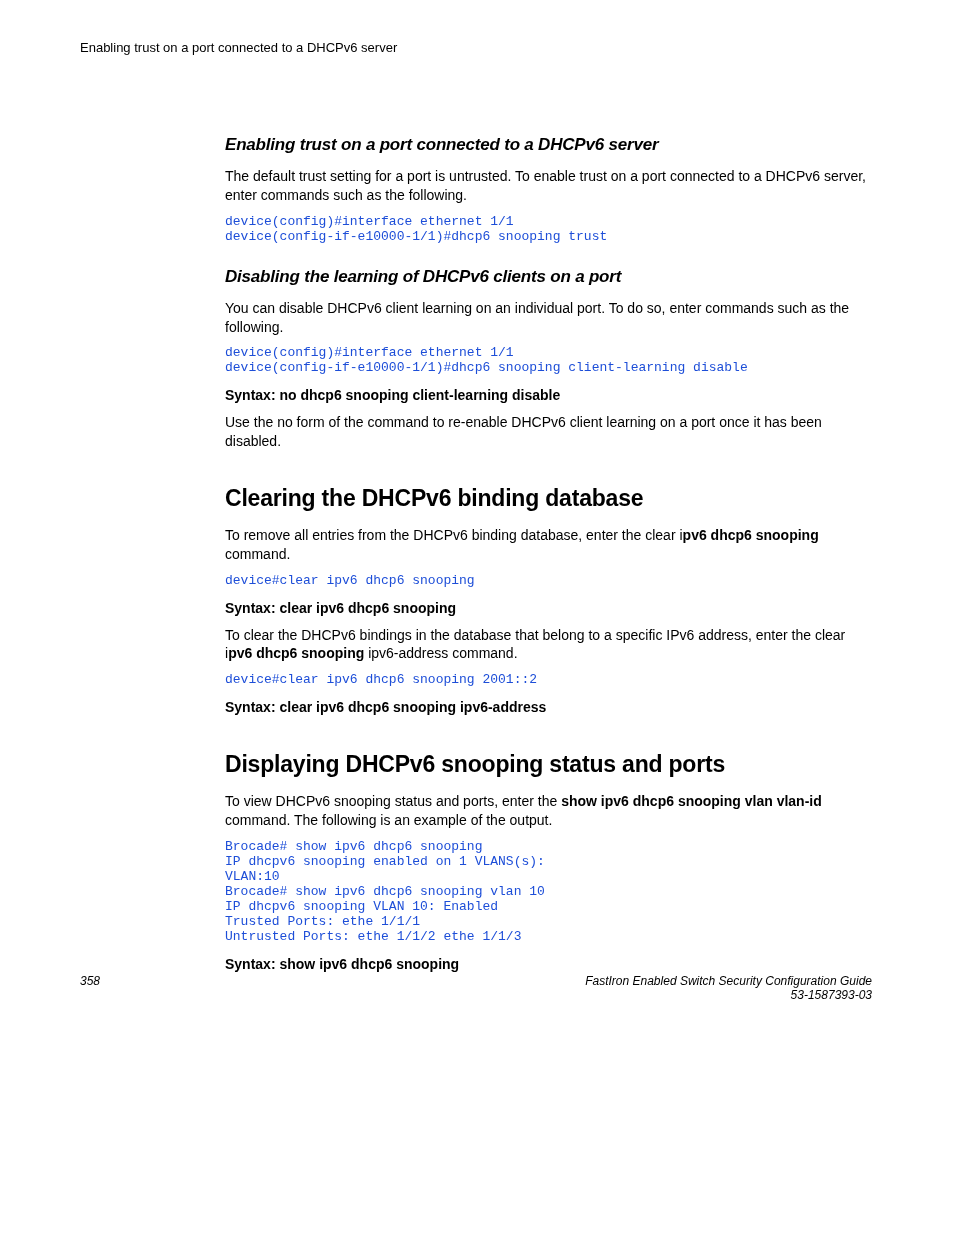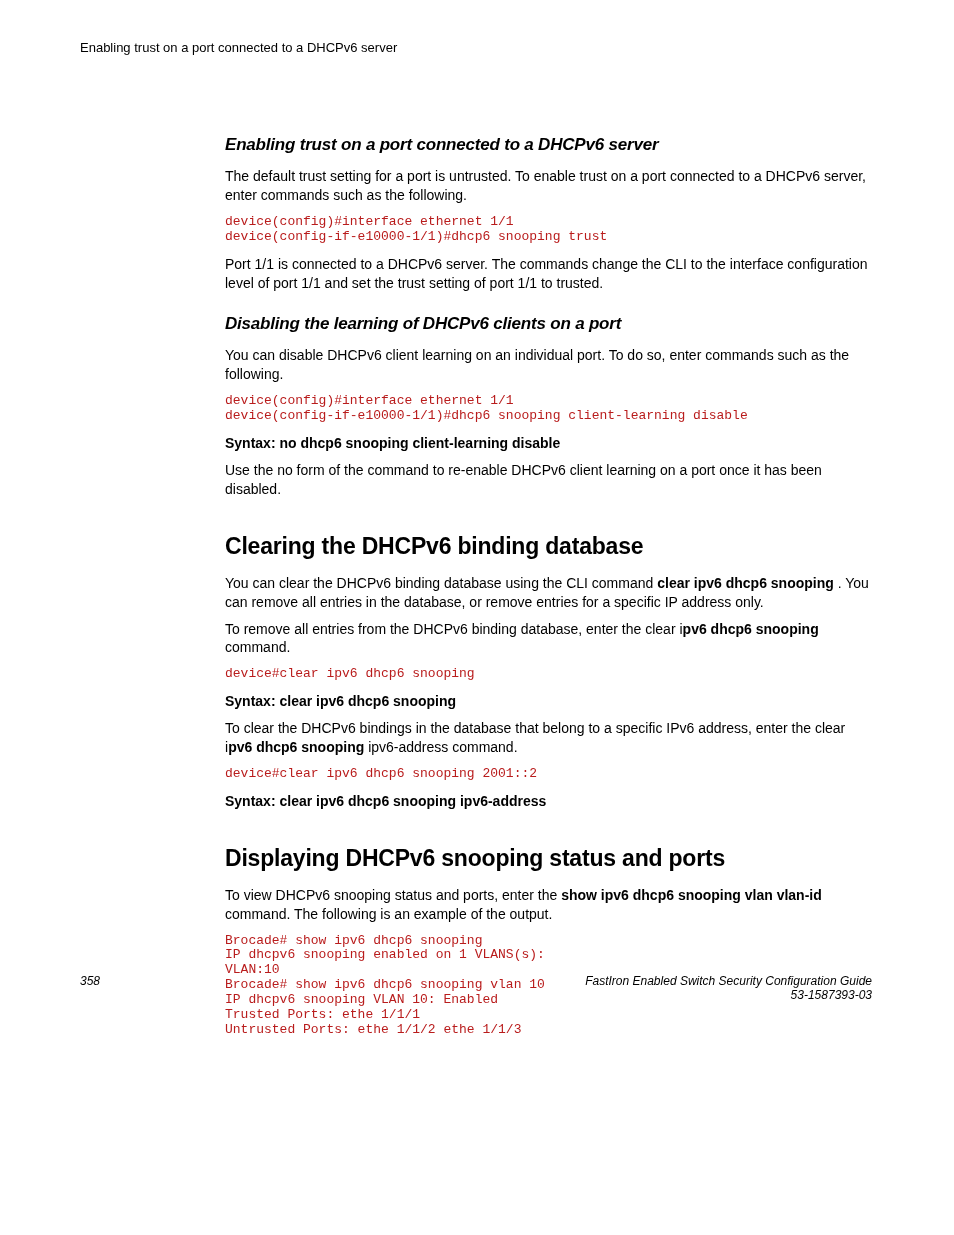--- a/index.html
+++ b/index.html
@@ -41,21 +41,21 @@
     letter-spacing: -0.2px;
   }
   p {
     font-size: 14px;
     line-height: 1.35;
     margin: 8px 0;
   }
   .code {
     font-family: "Courier New", monospace;
     font-size: 13px;
-    color: #b91c1c;
+    color: #1d4ed8;
     white-space: pre;
     line-height: 1.15;
     margin: 10px 0;
   }
   .syntax {
     font-weight: bold;
     font-size: 14px;
     margin: 8px 0;
   }
   .bold {
@@ -84,33 +84,29 @@
 
 <div class="page">
   <div class="running-header">Enabling trust on a port connected to a DHCPv6 server</div>
 
   <div class="content">
 
     <h3>Enabling trust on a port connected to a DHCPv6 server</h3>
     <p>The default trust setting for a port is untrusted. To enable trust on a port connected to a DHCPv6 server, enter commands such as the following.</p>
     <div class="code">device(config)#interface ethernet 1/1
 device(config-if-e10000-1/1)#dhcp6 snooping trust</div>
-    <p>Port 1/1 is connected to a DHCPv6 server. The commands change the CLI to the interface configuration level of port 1/1 and set the trust setting of port 1/1 to trusted.</p>
 
     <h3>Disabling the learning of DHCPv6 clients on a port</h3>
     <p>You can disable DHCPv6 client learning on an individual port. To do so, enter commands such as the following.</p>
     <div class="code">device(config)#interface ethernet 1/1
 device(config-if-e10000-1/1)#dhcp6 snooping client-learning disable</div>
     <p class="syntax">Syntax: no dhcp6 snooping client-learning disable</p>
     <p>Use the no form of the command to re-enable DHCPv6 client learning on a port once it has been disabled.</p>
 
     <h2>Clearing the DHCPv6 binding database</h2>
-    <p>
-      <span>You can clear the DHCPv6 binding database using the CLI command </span><span class="bold">clear ipv6 dhcp6 snooping</span><span> . You can remove all entries in the database, or remove entries for a specific IP address only.</span>
-    </p>
     <p>
       <span>To remove all entries from the DHCPv6 binding database, enter the clear i</span><span class="bold">pv6 dhcp6 snooping</span><span> command.</span>
     </p>
     <div class="code">device#clear ipv6 dhcp6 snooping</div>
     <p class="syntax">Syntax: clear ipv6 dhcp6 snooping</p>
     <p>
       <span>To clear the DHCPv6 bindings in the database that belong to a specific IPv6 address, enter the clear i</span><span class="bold">pv6 dhcp6 snooping</span><span> ipv6-address command.</span>
     </p>
     <div class="code">device#clear ipv6 dhcp6 snooping 2001::2</div>
     <p class="syntax">Syntax: clear ipv6 dhcp6 snooping ipv6-address</p>

